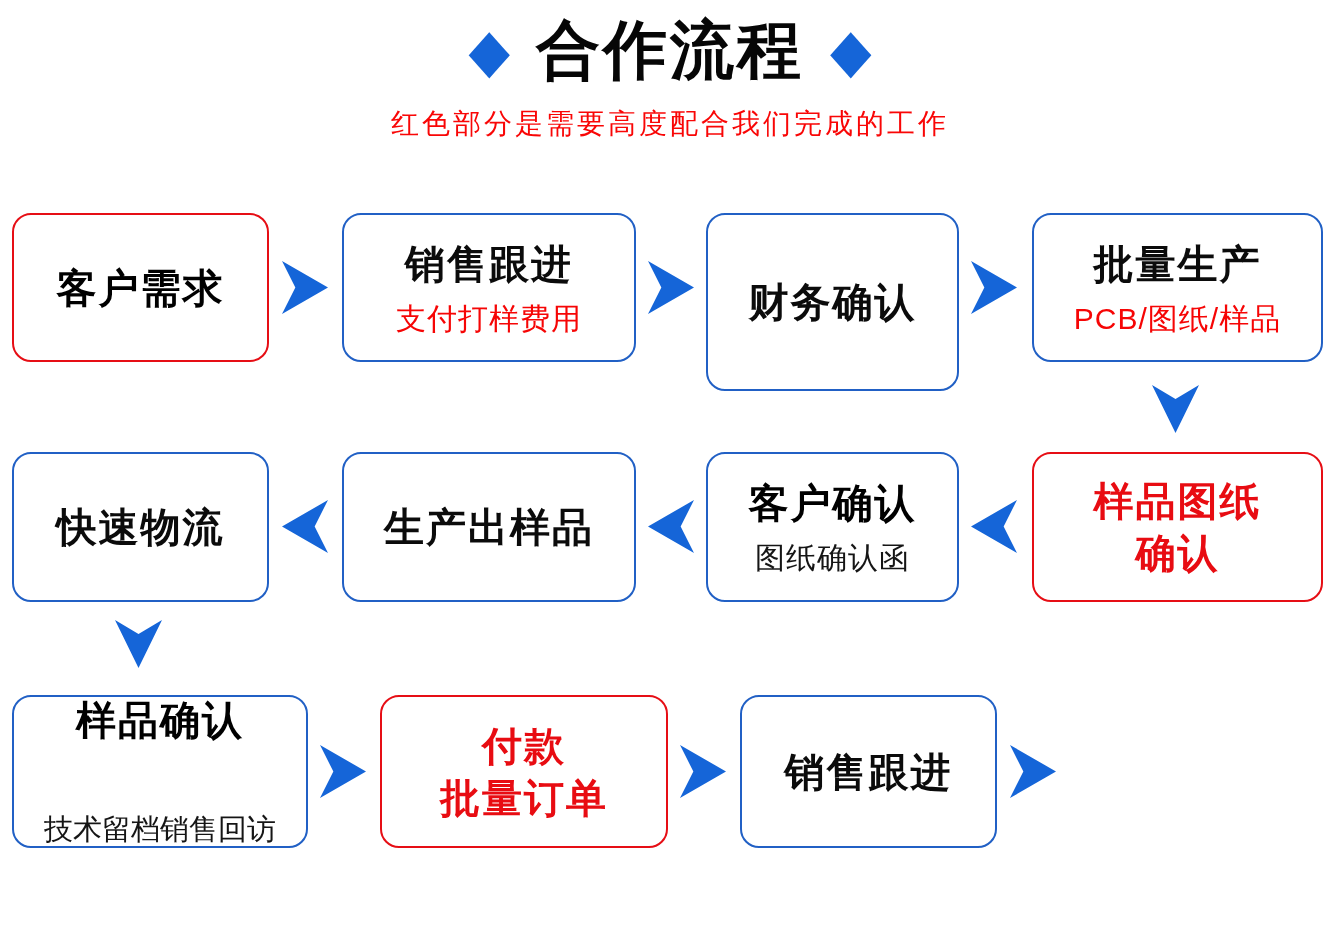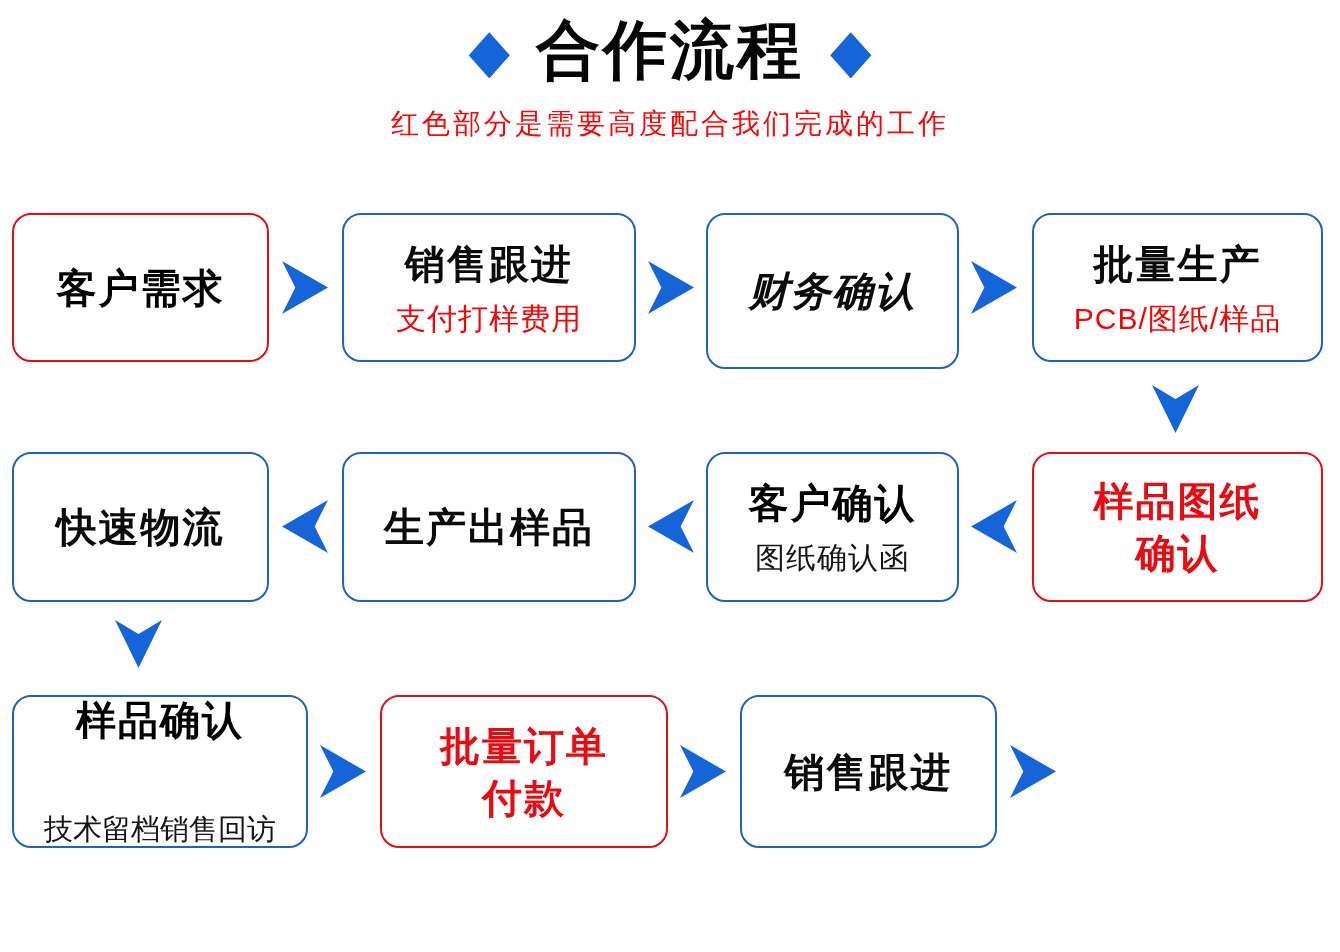--- a/index.html
+++ b/index.html
@@ -101,21 +101,21 @@
 
   
   .arr { position: absolute; background: #1565d8; }
   .arr.right { width: 46px; height: 53px; clip-path: polygon(0% 0%, 100% 50%, 0% 100%, 29% 50%); }
   .arr.left  { width: 46px; height: 53px; clip-path: polygon(100% 0%, 0% 50%, 100% 100%, 71% 50%); }
   .arr.down  { width: 47px; height: 48px; clip-path: polygon(0% 0%, 50% 100%, 100% 0%, 50% 29%); }
 
   
   .pos-b11 { left: 12px;   top: 213px; width: 257px; height: 149px; }
   .pos-b12 { left: 342px;  top: 213px; width: 294px; height: 149px; }
-  .pos-b13 { left: 706px;  top: 213px; width: 253px; height: 156px; font-style: italic; }
+  .pos-b13 { left: 706px;  top: 213px; width: 253px; height: 178px; }
   .pos-b14 { left: 1032px; top: 213px; width: 291px; height: 149px; }
   .pos-a11 { left: 282px;  top: 261px; }
   .pos-a12 { left: 648px;  top: 261px; }
   .pos-a13 { left: 971px;  top: 261px; }
   .pos-d1  { left: 1152px; top: 385px; }
 
   
   .pos-b21 { left: 12px;   top: 452px; width: 257px; height: 150px; }
   .pos-b22 { left: 342px;  top: 452px; width: 294px; height: 150px; }
   .pos-b23 { left: 706px;  top: 452px; width: 253px; height: 150px; }
@@ -193,22 +193,22 @@
   <div class="arr down pos-d2"></div>
 
   <div class="box blue pos-b31">
     <div class="box-title red-text">样品确认</div>
     <div class="box-sub narrow">技术留档销售回访</div>
   </div>
   <div class="arr right pos-a31"></div>
 
   <div class="box red pos-b32">
     <div class="two-line">
+      <div class="line">付款</div>
       <div class="line">批量订单</div>
-      <div class="line">付款</div>
     </div>
   </div>
   <div class="arr right pos-a32"></div>
 
   <div class="box blue pos-b33">
     <div class="box-title">销售跟进</div>
   </div>
   <div class="arr right pos-a33"></div>
 
 

